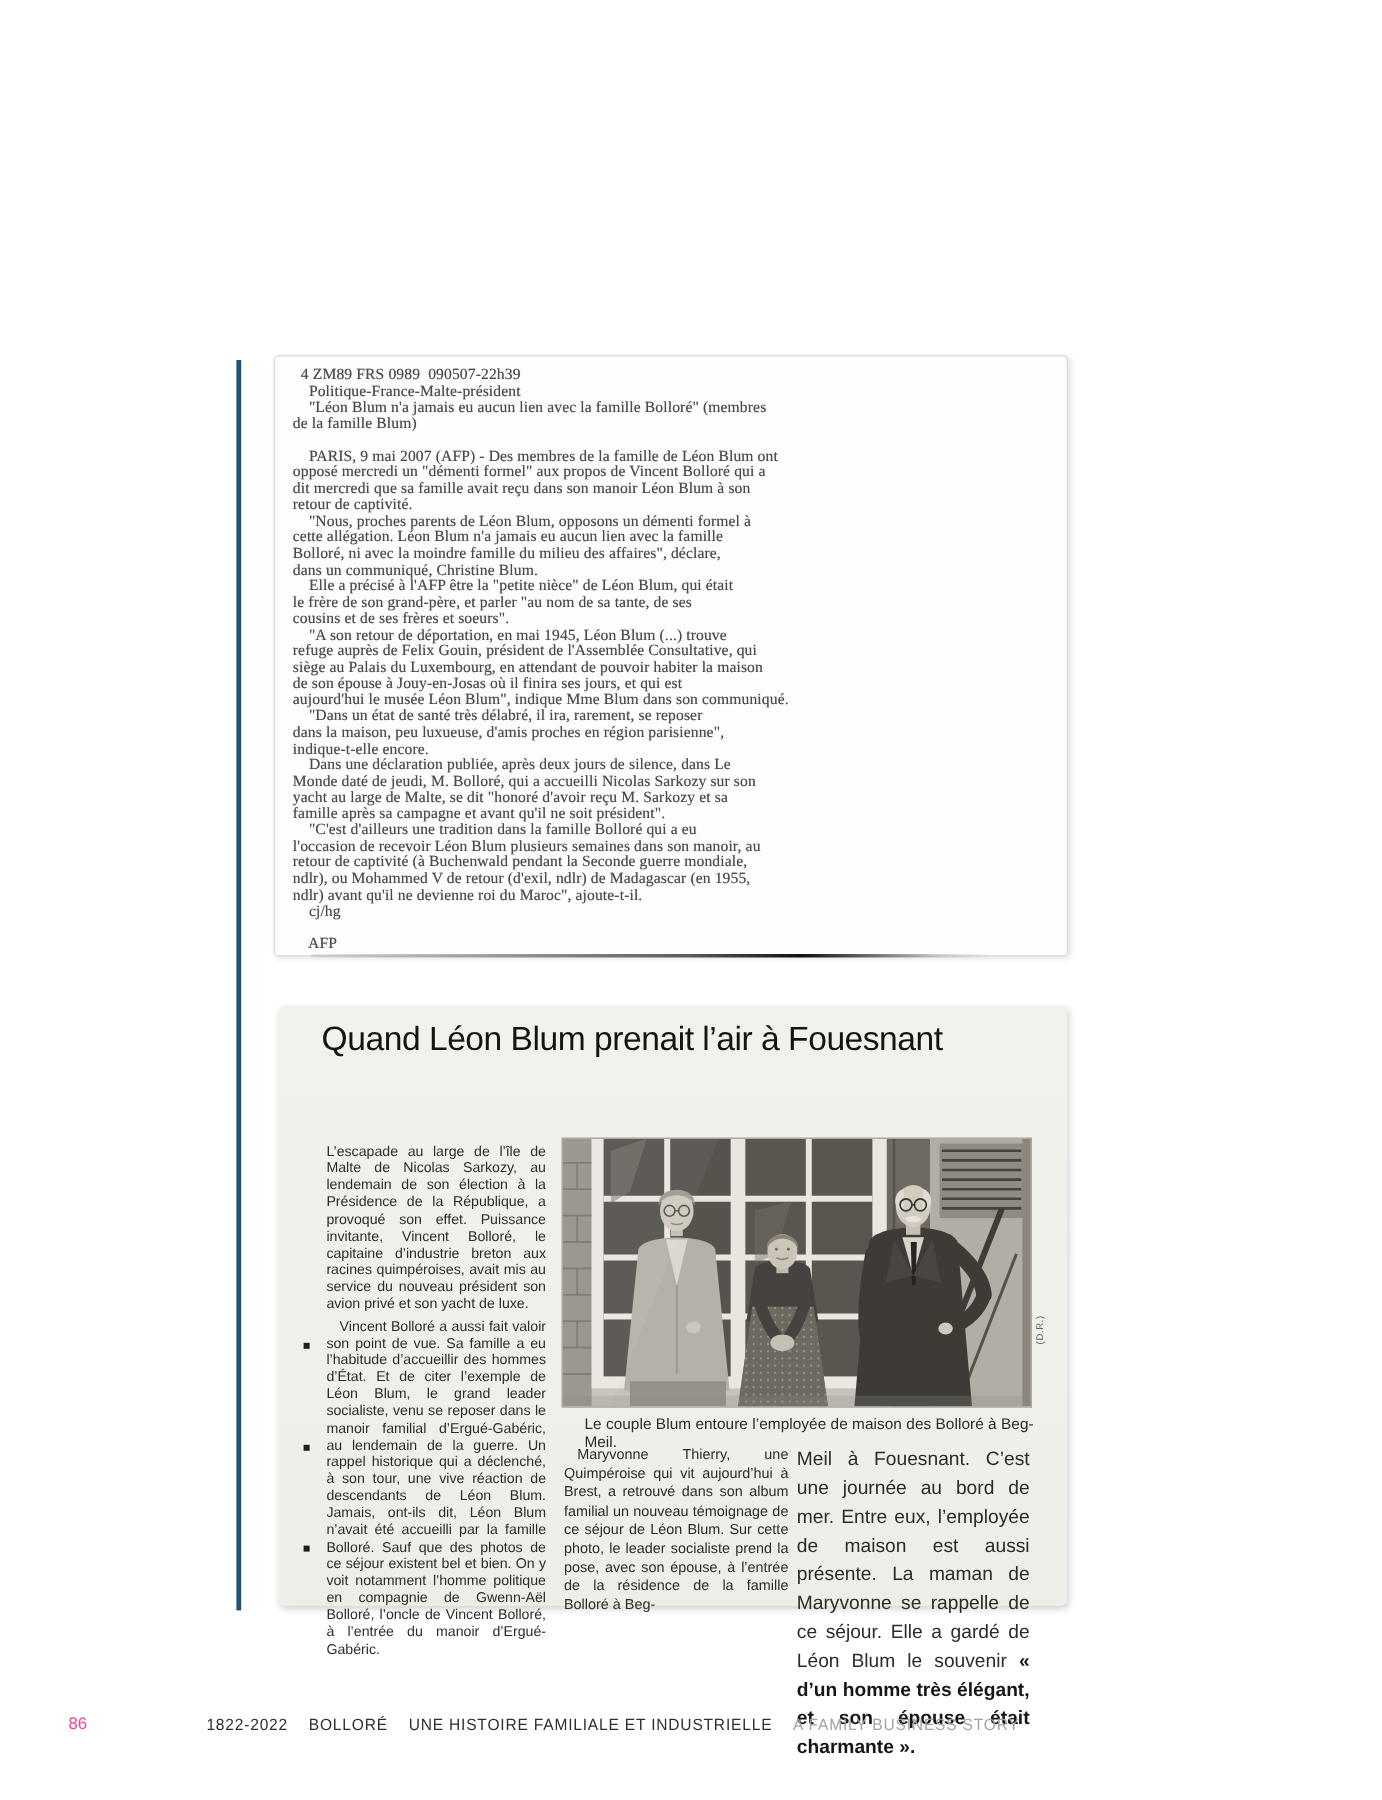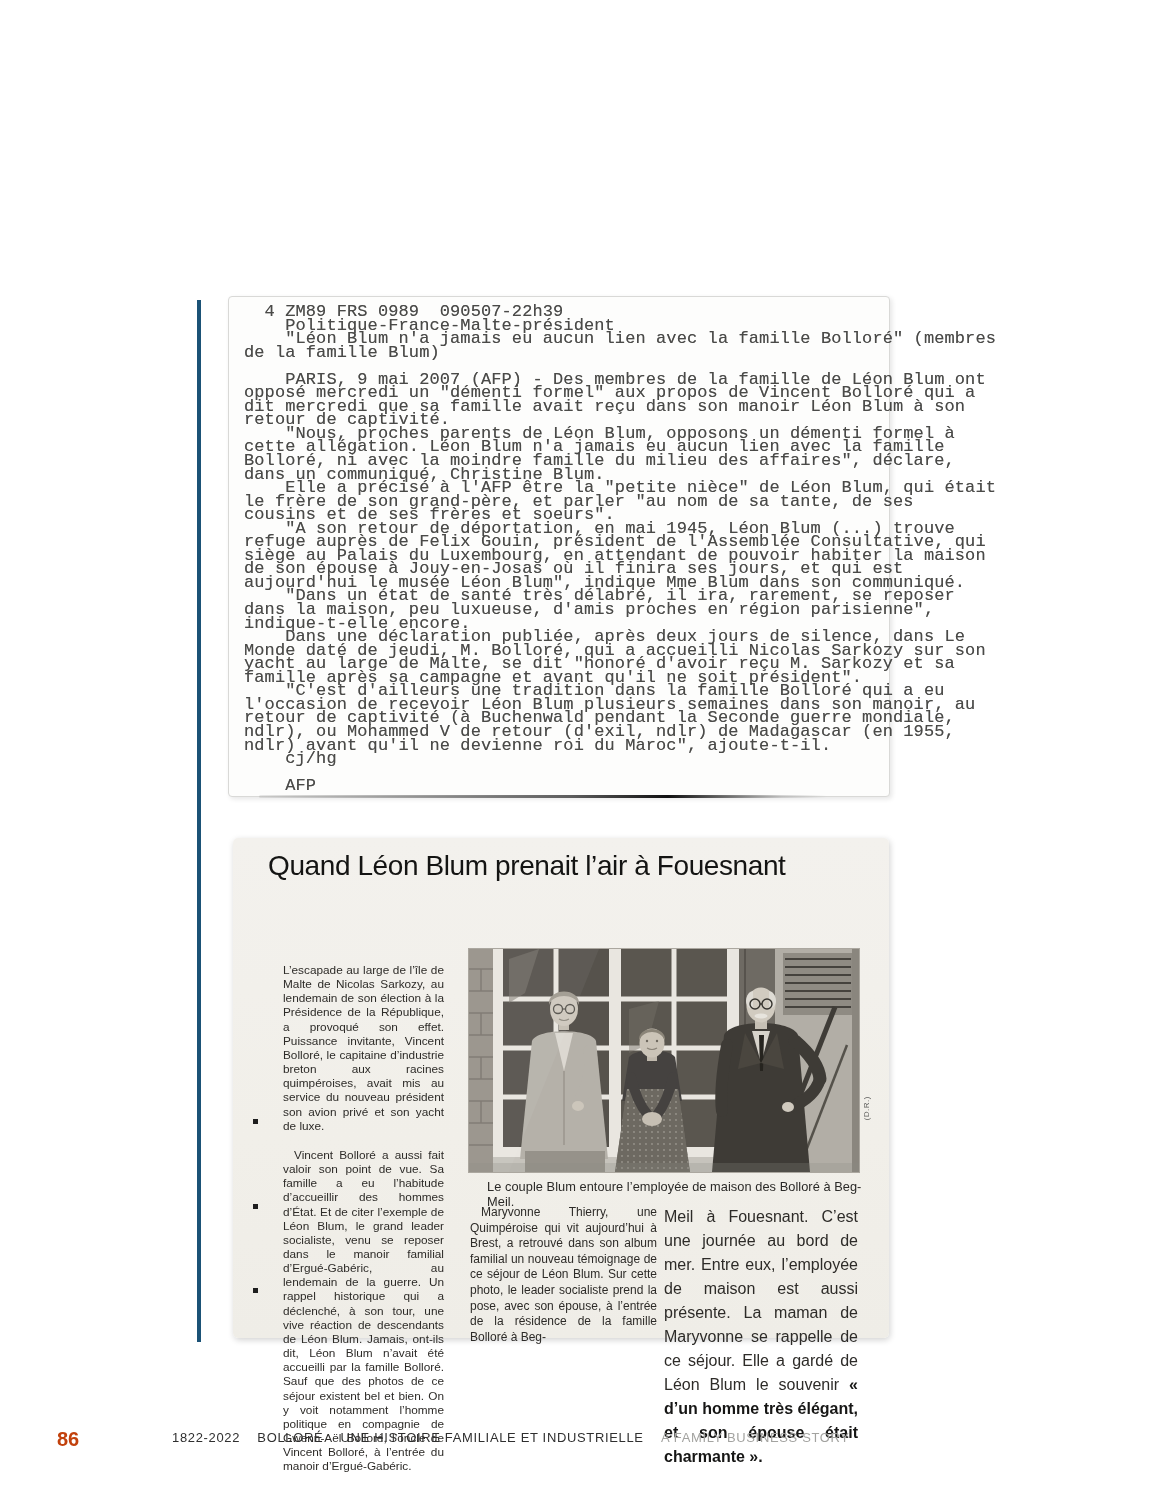--- a/index.html
+++ b/index.html
@@ -15,56 +15,56 @@
     color:#94949a;white-space:pre-line;letter-spacing:0.1px;}
 
   
   .vline{position:absolute;left:197px;top:300px;width:4px;height:1042px;background:#1b5276;}
 
   
   .telex{position:absolute;left:228px;top:296px;width:660px;height:499px;
     background:#fdfdfc;border:1px solid #d9d9d7;border-radius:4px;
     box-shadow:2px 2px 5px rgba(0,0,0,0.10);}
   .telex pre{margin:0;padding:8px 10px 6px 15px;
-    font-family:Liberation Mono, monospace;
-    font-size:17px;line-height:13.55px;letter-spacing:0.1px;color:#4a4a48;
+    font-family:Liberation Serif, serif;
+    font-size:13px;line-height:13.55px;letter-spacing:0.1px;color:#4a4a48;
     text-shadow:0 0 0.6px rgba(70,70,70,0.55);}
   .scan-edge{position:absolute;left:30px;right:62px;bottom:-2px;height:3px;border-radius:2px;
     background:linear-gradient(to right,rgba(110,110,110,0.15),#5d5d5d 55%,#111 72%,rgba(140,140,140,0.35) 92%,rgba(140,140,140,0));}
 
   
   .clipping{position:absolute;left:233px;top:838px;width:656px;height:500px;
     background:linear-gradient(180deg,#f3f1ed 0%,#f1efe9 60%,#efede7 100%);
     border-radius:5px;box-shadow:1px 2px 6px rgba(0,0,0,0.18);}
   .headline{position:absolute;left:35px;top:12px;width:590px;
     font-size:28px;font-weight:400;letter-spacing:-0.4px;color:#141413;}
   .standfirst{position:absolute;left:35px;top:52px;width:600px;
     font-size:17px;line-height:23.5px;color:#1d1d1c;white-space:pre-line;letter-spacing:-0.1px;}
   .col1{position:absolute;left:35px;top:110px;width:191px;
     font-size:11.8px;line-height:14.15px;text-align:justify;color:#2d2b28;}
-  .col1 p{margin:15px;}
+  .col1 p{margin:4px;}
   .col1 p + p{text-indent:11px;}
   .bullet{position:absolute;width:5px;height:5px;background:#1e1e1e;left:20px;}
   .bullet.b1{top:281px;} .bullet.b2{top:366px;} .bullet.b3{top:450px;}
 
   .photo-wrap{position:absolute;left:235px;top:110px;width:390px;height:223px;
     border:1px solid #aba79f;background:#c4c1ba;overflow:hidden;}
   .photo-wrap svg{display:block;}
   .photo-credit{position:absolute;left:629px;top:258px;font-size:8px;color:#5f5f5d;
     writing-mode:vertical-rl;transform:rotate(180deg);letter-spacing:0.5px;}
   .caption{position:absolute;left:254px;top:341px;width:392px;
     font-size:12.8px;color:#2b2a28;letter-spacing:0.05px;}
   .col2{position:absolute;left:237px;top:367px;width:187px;
     font-size:12px;line-height:15.6px;text-align:justify;color:#2d2b28;text-indent:11px;}
   .col3{position:absolute;left:431px;top:367px;width:194px;
     font-size:16px;line-height:24px;text-align:justify;color:#2d2b28;}
   .col3 b{color:#161615;}
 
   
-  .pagenum{position:absolute;left:57px;top:1428px;font-size:20px;color:#c2410c;font-weight:bold;}
+  .pagenum{position:absolute;left:57px;top:1428px;font-size:14px;color:#ec4899;}
   .bookline{position:absolute;left:172px;top:1430px;font-size:13.5px;letter-spacing:0.7px;
     color:#2f2f2f;transform:scaleX(0.96);transform-origin:left center;white-space:nowrap;}
   .bookline span{margin-right:18px;}
   .bookline .en{color:#a3a3a0;margin-right:0;}
 </style>
 </head>
 <body>
 
 <div class="page">
 

